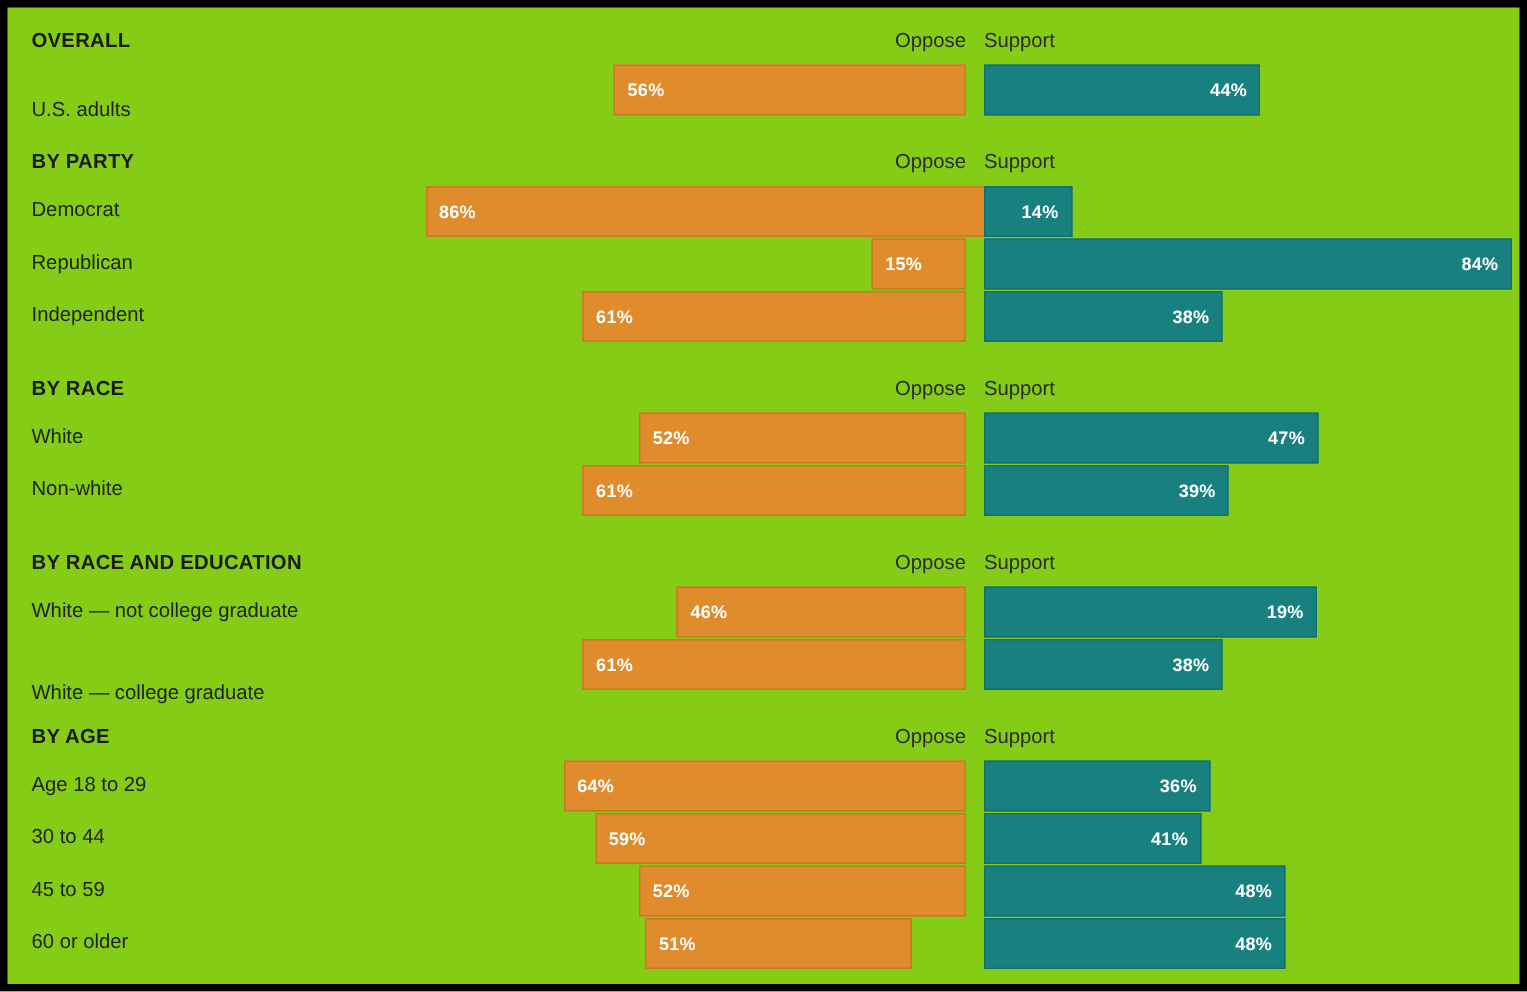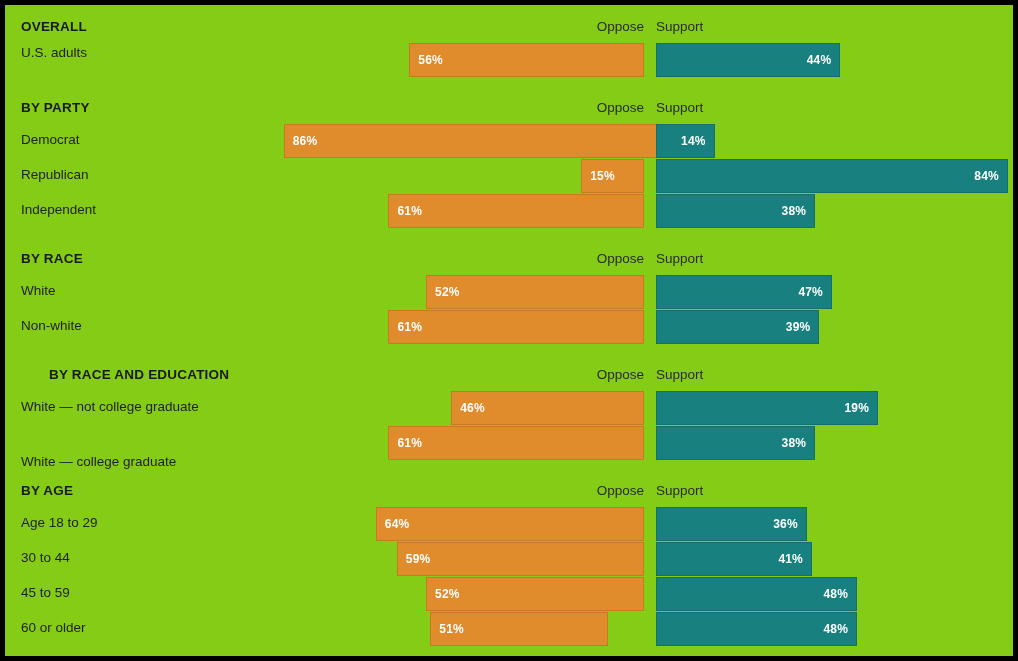--- a/index.html
+++ b/index.html
@@ -88,21 +88,21 @@
   }
 </style>
 </head>
 <body>
 
 <div id="chart-frame">
   <div id="plot">
       <div class="section-title" style="top: 14px;">OVERALL</div>
       <div class="col-head-oppose" style="top: 14px; left: 539px; width: 100px;">Oppose</div>
       <div class="col-head-support" style="top: 14px; left: 651px;">Support</div>
-      <div class="row-label" style="top: 40px;">U.S. adults</div>
+      <div class="row-label" style="top: 60px;">U.S. adults</div>
       <div class="bar bar-oppose" style="top: 38px; left: 404.36px; width: 234.64px;">
         <span class="bar-value">56%</span>
       </div>
       <div class="bar bar-support" style="top: 38px; left: 651px; width: 184.36px;">
         <span class="bar-value">44%</span>
       </div>
       <div class="section-title" style="top: 95px;">BY PARTY</div>
       <div class="col-head-oppose" style="top: 95px; left: 539px; width: 100px;">Oppose</div>
       <div class="col-head-support" style="top: 95px; left: 651px;">Support</div>
       <div class="row-label" style="top: 127px;">Democrat</div>
@@ -126,31 +126,31 @@
       <div class="bar bar-support" style="top: 189px; left: 651px; width: 159.22px;">
         <span class="bar-value">38%</span>
       </div>
       <div class="section-title" style="top: 246px;">BY RACE</div>
       <div class="col-head-oppose" style="top: 246px; left: 539px; width: 100px;">Oppose</div>
       <div class="col-head-support" style="top: 246px; left: 651px;">Support</div>
       <div class="row-label" style="top: 278px;">White</div>
       <div class="bar bar-oppose" style="top: 270px; left: 421.12px; width: 217.88px;">
         <span class="bar-value">52%</span>
       </div>
-      <div class="bar bar-support" style="top: 270px; left: 651px; width: 176px;">
+      <div class="bar bar-support" style="top: 270px; left: 651px; width: 223px;">
         <span class="bar-value">47%</span>
       </div>
       <div class="row-label" style="top: 313px;">Non-white</div>
       <div class="bar bar-oppose" style="top: 305px; left: 383.41px; width: 255.59px;">
         <span class="bar-value">61%</span>
       </div>
       <div class="bar bar-support" style="top: 305px; left: 651px; width: 163.41px;">
         <span class="bar-value">39%</span>
       </div>
-      <div class="section-title" style="top: 362px; margin-left: 28px;">BY RACE AND EDUCATION</div>
+      <div class="section-title" style="top: 362px;">BY RACE AND EDUCATION</div>
       <div class="col-head-oppose" style="top: 362px; left: 539px; width: 100px;">Oppose</div>
       <div class="col-head-support" style="top: 362px; left: 651px;">Support</div>
       <div class="row-label" style="top: 394px;">White — not college graduate</div>
       <div class="bar bar-oppose" style="top: 386px; left: 446.26px; width: 192.74px;">
         <span class="bar-value">46%</span>
       </div>
       <div class="bar bar-support" style="top: 386px; left: 651px; width: 222.07px;">
         <span class="bar-value">19%</span>
       </div>
       <div class="row-label" style="top: 449px;">White — college graduate</div>
@@ -167,21 +167,21 @@
       <div class="bar bar-oppose" style="top: 502px; left: 370.84px; width: 268.16px;">
         <span class="bar-value">64%</span>
       </div>
       <div class="bar bar-support" style="top: 502px; left: 651px; width: 150.84px;">
         <span class="bar-value">36%</span>
       </div>
       <div class="row-label" style="top: 545px;">30 to 44</div>
       <div class="bar bar-oppose" style="top: 537px; left: 391.79px; width: 247.21px;">
         <span class="bar-value">59%</span>
       </div>
-      <div class="bar bar-support" style="top: 537px; left: 651px; width: 156px; padding-left: 24px;">
+      <div class="bar bar-support" style="top: 537px; left: 651px; width: 145px; padding-left: 24px;">
         <span class="bar-value">41%</span>
       </div>
       <div class="row-label" style="top: 580px;">45 to 59</div>
       <div class="bar bar-oppose" style="top: 572px; left: 421.12px; width: 217.88px;">
         <span class="bar-value">52%</span>
       </div>
       <div class="bar bar-support" style="top: 572px; left: 651px; width: 201.12px;">
         <span class="bar-value">48%</span>
       </div>
       <div class="row-label" style="top: 615px;">60 or older</div>

